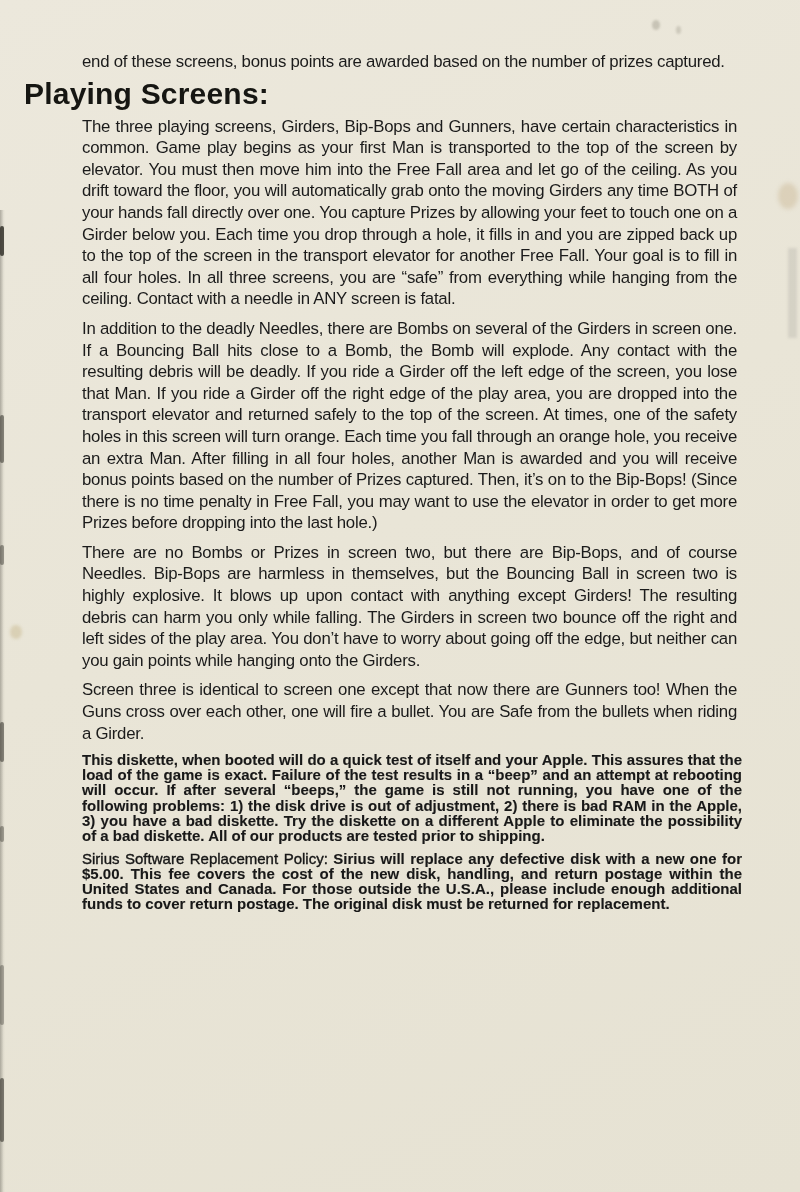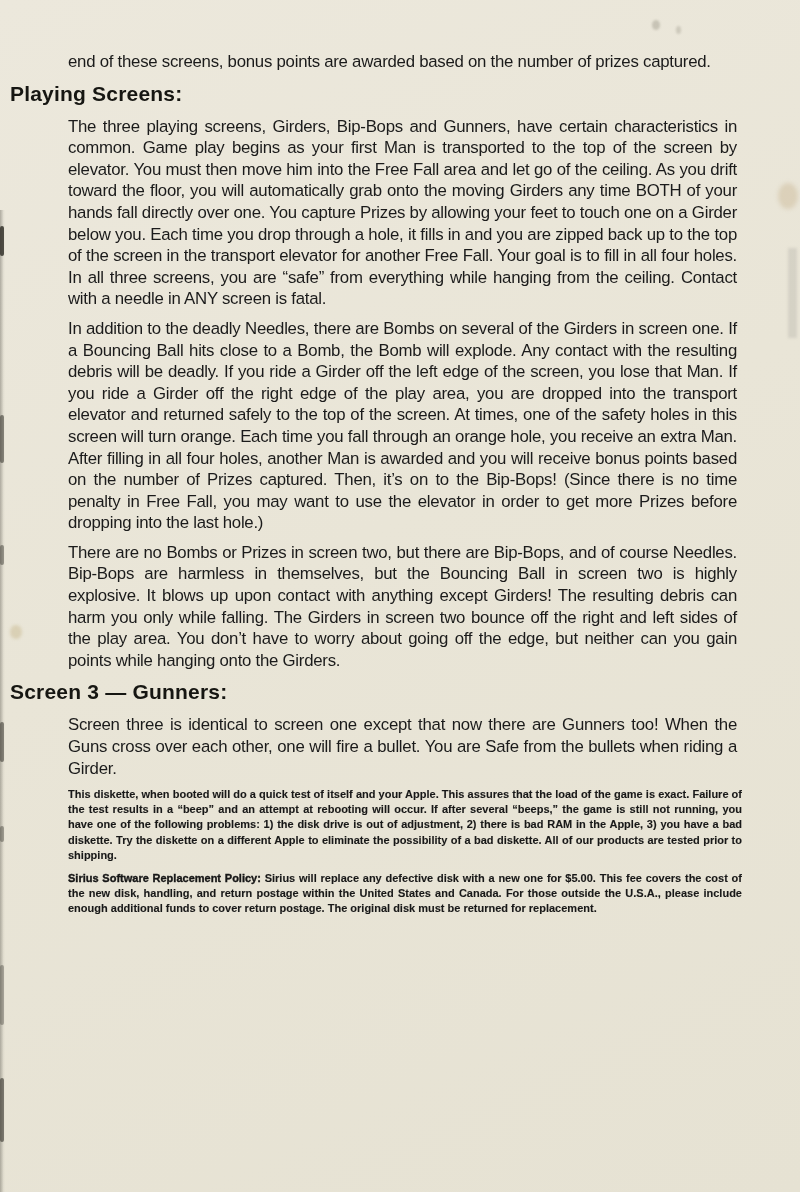--- a/index.html
+++ b/index.html
@@ -43,49 +43,50 @@
     position: absolute;
     background: rgba(115,113,105,0.16);
     filter: blur(1.5px);
     pointer-events: none;
   }
   
   .content {
     position: relative;
     padding: 51px 63px 0 68px;
     color: #1b1b1b;
+    margin-left: 14px;
   }
   p.body {
     font-size: 16.8px;
     line-height: 21.6px;
     letter-spacing: -0.25px;
     text-align: justify;
     margin: 0 0 8px 0;
     color: #1b1b1b;
   }
   h2.section-heading {
-    font-size: 21px;
+    font-size: 30px;
     line-height: 26px;
     font-weight: 700;
     letter-spacing: 0.2px;
     color: #161612;
     margin: 5px 0 9px -58px;
   }
   p.fine {
-    font-size: 11px;
+    font-size: 15px;
     line-height: 15.1px;
     letter-spacing: 0;
     text-align: justify;
     margin: 0 -5px 8px 0;
     color: #181818;
     font-weight: 700;
     -webkit-text-stroke: 0.1px #181818;
   }
   p.fine.policy strong {
-    font-weight: 700;
+    font-weight: 400;
     -webkit-text-stroke: 0.35px #111;
   }
 </style>
 </head>
 <body>
 
 <div class="page">
 
   <div class="edge-strip"></div>
   <div class="edge-mark" style="top:226px; height:30px; opacity:0.85;"></div>
@@ -112,21 +113,20 @@
 
     <section>
       <p class="body">In addition to the deadly Needles, there are Bombs on several of the Girders in screen one. If a Bouncing Ball hits close to a Bomb, the Bomb will explode. Any contact with the resulting debris will be deadly. If you ride a Girder off the left edge of the screen, you lose that Man. If you ride a Girder off the right edge of the play area, you are dropped into the transport elevator and returned safely to the top of the screen. At times, one of the safety holes in this screen will turn orange. Each time you fall through an orange hole, you receive an extra Man. After filling in all four holes, another Man is awarded and you will receive bonus points based on the number of Prizes captured. Then, it’s on to the Bip-Bops! (Since there is no time penalty in Free Fall, you may want to use the elevator in order to get more Prizes before dropping into the last hole.)</p>
     </section>
 
     <section>
       <p class="body">There are no Bombs or Prizes in screen two, but there are Bip-Bops, and of course Needles. Bip-Bops are harmless in themselves, but the Bouncing Ball in screen two is highly explosive. It blows up upon contact with anything except Girders! The resulting debris can harm you only while falling. The Girders in screen two bounce off the right and left sides of the play area. You don’t have to worry about going off the edge, but neither can you gain points while hanging onto the Girders.</p>
     </section>
 
     <section>
-      <h2 class="section-heading">Screen 3 — Gunners:</h2>
       <p class="body">Screen three is identical to screen one except that now there are Gunners too! When the Guns cross over each other, one will fire a bullet. You are Safe from the bullets when riding a Girder.</p>
     </section>
 
     <section>
       <p class="fine">This diskette, when booted will do a quick test of itself and your Apple. This assures that the load of the game is exact. Failure of the test results in a “beep” and an attempt at rebooting will occur. If after several “beeps,” the game is still not running, you have one of the following problems: 1) the disk drive is out of adjustment, 2) there is bad RAM in the Apple, 3) you have a bad diskette. Try the diskette on a different Apple to eliminate the possibility of a bad diskette. All of our products are tested prior to shipping.</p>
       <p class="fine policy"><strong>Sirius Software Replacement Policy:</strong>
         <span>Sirius will replace any defective disk with a new one for $5.00. This fee covers the cost of the new disk, handling, and return postage within the United States and Canada. For those outside the U.S.A., please include enough additional funds to cover return postage. The original disk must be returned for replacement.</span></p>
     </section>
 
   </div>

